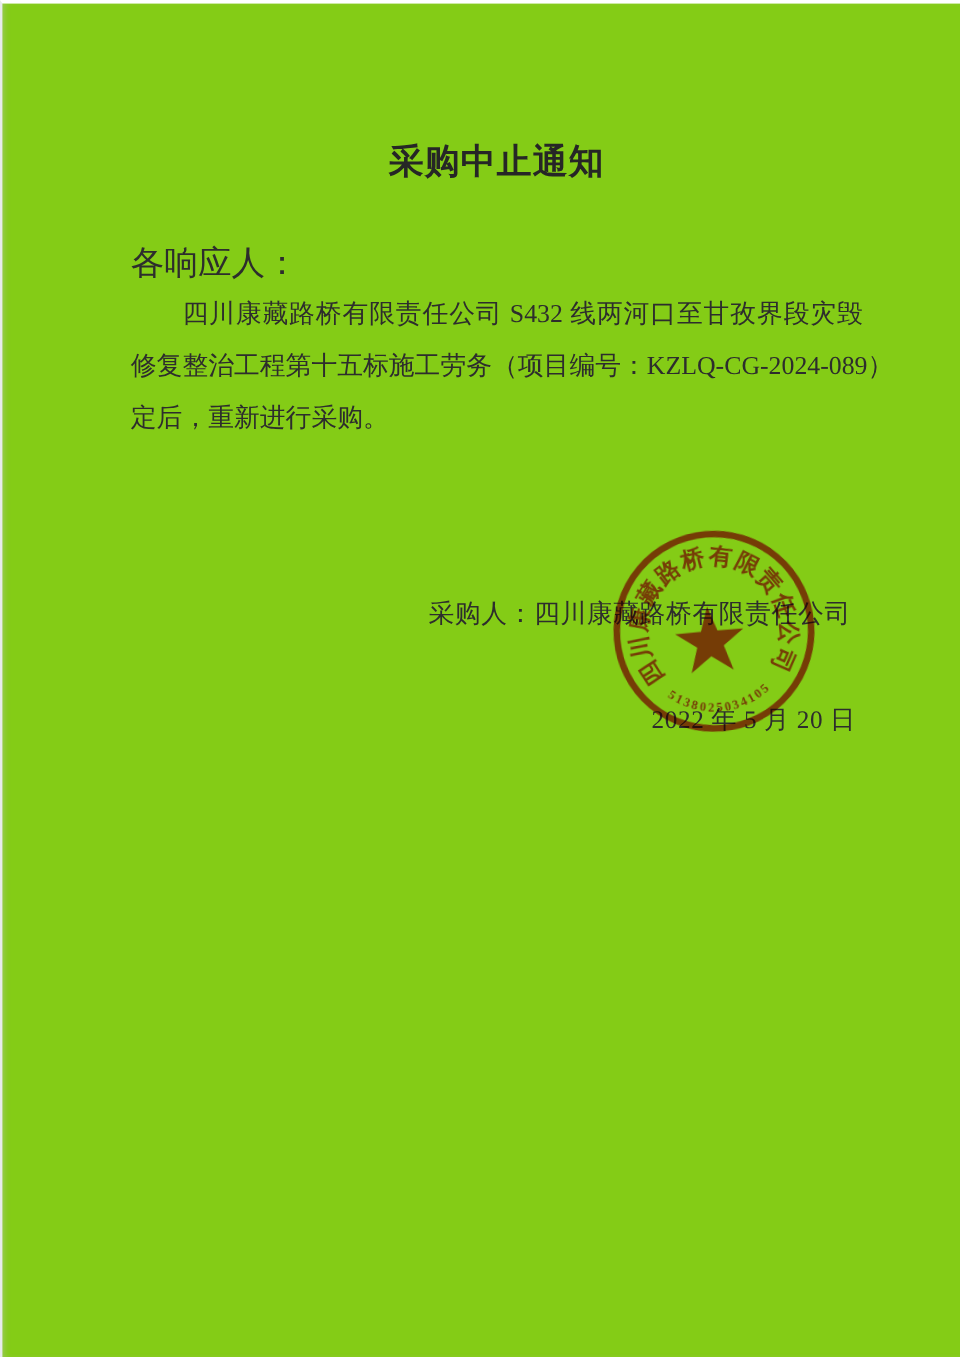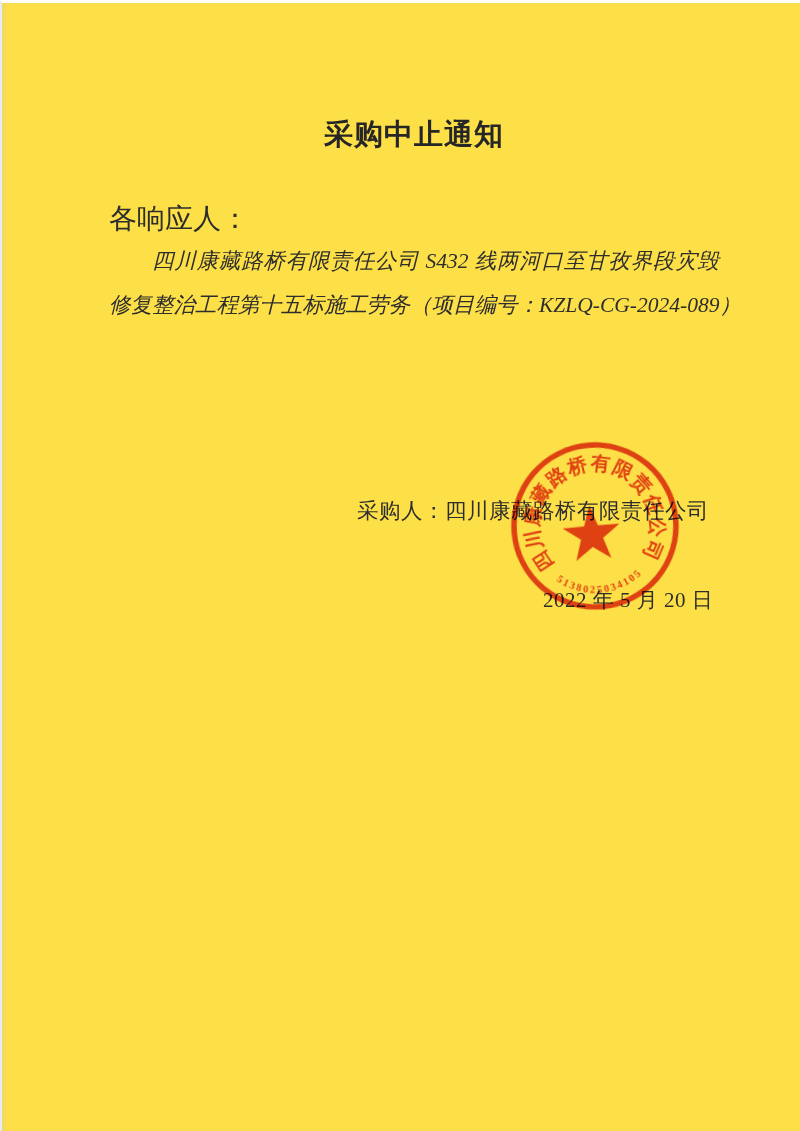--- a/index.html
+++ b/index.html
@@ -5,21 +5,21 @@
   * { margin: 0; padding: 0; box-sizing: border-box; }
   html, body { background: #ffffff; }
   body {
     width: 800px; height: 1131px;
     font-family: "Liberation Serif", "DejaVu Serif", serif;
     position: relative; overflow: hidden;
   }
   .page {
     position: absolute; left: 0; top: 0;
     width: 800px; height: 1131px;
-    background: #fde047;
+    background: #84cc16;
     border-left: 2px solid #e8ebed;
     border-top: 3px solid #ffffff;
     box-shadow: inset 4px 0 6px -3px rgba(190,198,204,.45);
   }
   .notice-title {
     position: absolute; left: 107px; top: 112px; width: 610px;
     text-align: center;
     font-size: 29px; font-weight: bold; color: #262626;
     letter-spacing: 1px;
   }
@@ -27,21 +27,21 @@
     position: absolute; left: 107px; top: 197px; width: 610px;
     font-size: 28px; color: #2d2d2d;
   }
   .body-block {
     position: absolute; left: 107px; top: 237px; width: 610px;
     font-size: 21.5px; color: #2d2d2d;
   }
   .body-line {
     line-height: 43.7px; height: 43.7px;
     white-space: nowrap;
-    text-align: justify; text-align-last: justify; font-style: italic;
+    text-align: justify; text-align-last: justify;
   }
   .body-line.indent { text-indent: 2em; }
   .body-line.last { text-align: left; text-align-last: left; white-space: normal; }
   .purchaser-line {
     position: absolute; left: 355px; top: 493px;
     font-size: 21.5px; color: #2d2d2d; letter-spacing: .5px;
   }
   .date-line {
     position: absolute; left: 541px; top: 583px;
     font-size: 21px; color: #2d2d2d; letter-spacing: .5px;
@@ -64,20 +64,21 @@
 
 <div class="page">
 
   <div class="notice-title">采购中止通知</div>
 
   <div class="salutation">各响应人：</div>
 
   <div class="body-block">
     <div class="body-line indent">四川康藏路桥有限责任公司 S432 线两河口至甘孜界段灾毁</div>
     <div class="body-line">修复整治工程第十五标施工劳务（项目编号：KZLQ-CG-2024-089）</div>
+    <div class="body-line last">定后，重新进行采购。</div>
   </div>
 
   <div class="purchaser-line">采购人：四川康藏路桥有限责任公司</div>
 
   <div class="date-line">2022 年 5 月 20 日</div>
 
   <svg class="seal" viewBox="0 0 180 180" xmlns="http://www.w3.org/2000/svg">
     <circle cx="90" cy="90" r="81" fill="none" stroke-width="5.5" stroke="#df3b2e"></circle>
     <defs>
       <path id="sealNameArc" d="M 47.1 126.0 A 56 56 0 1 1 132.9 126.0" fill="none"></path>

